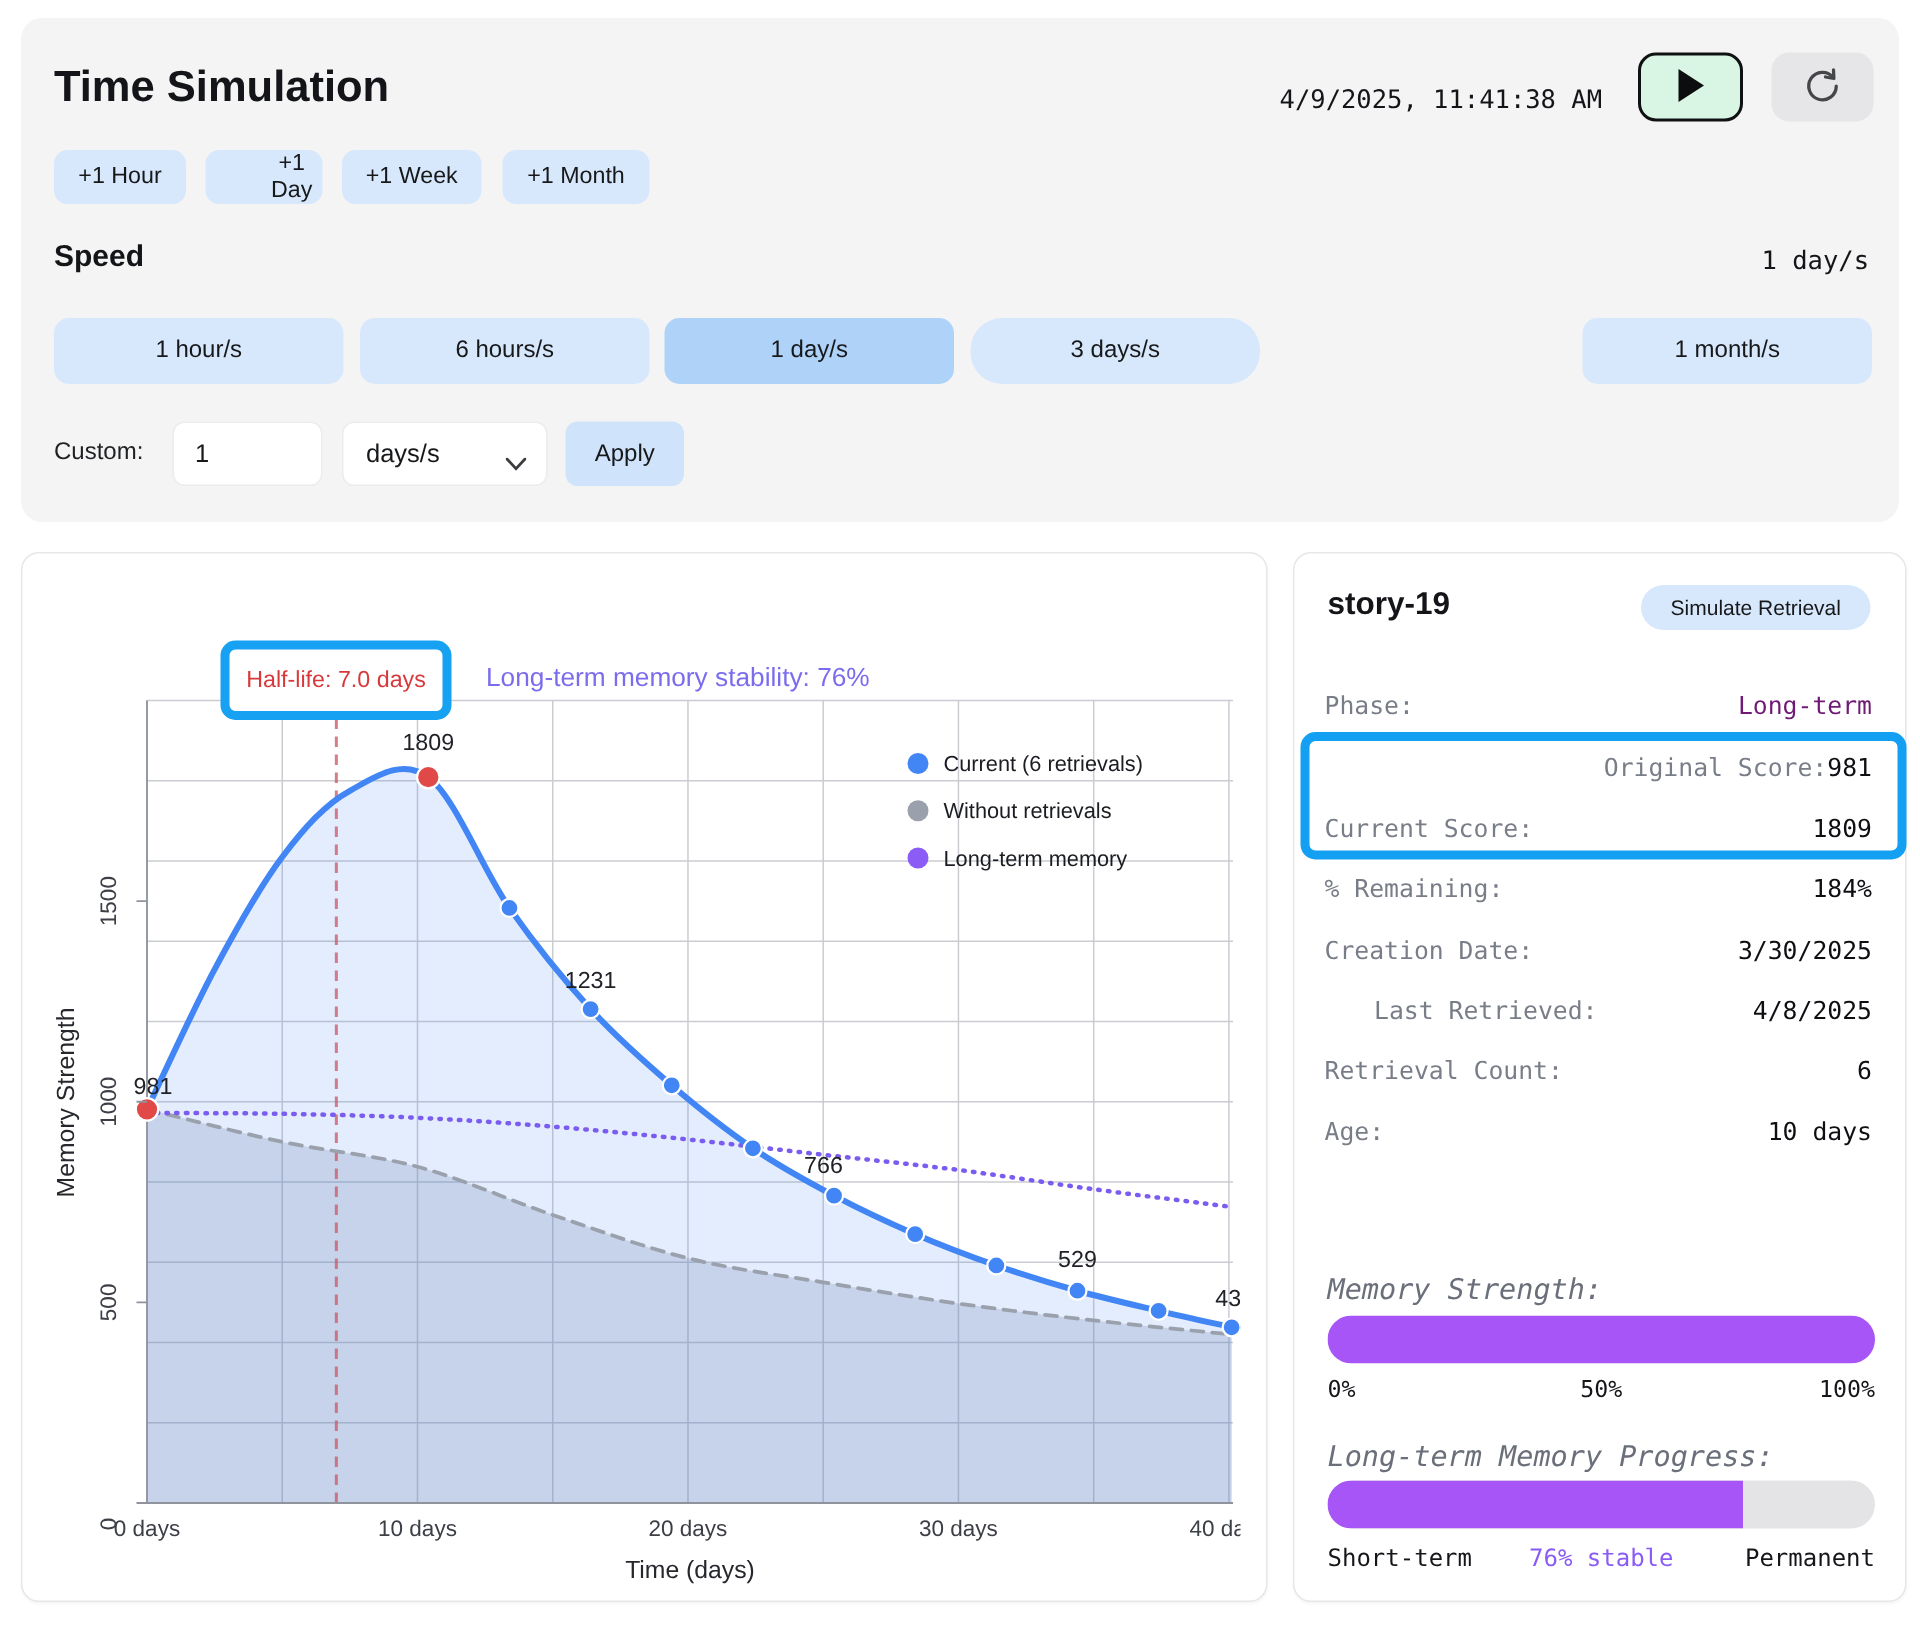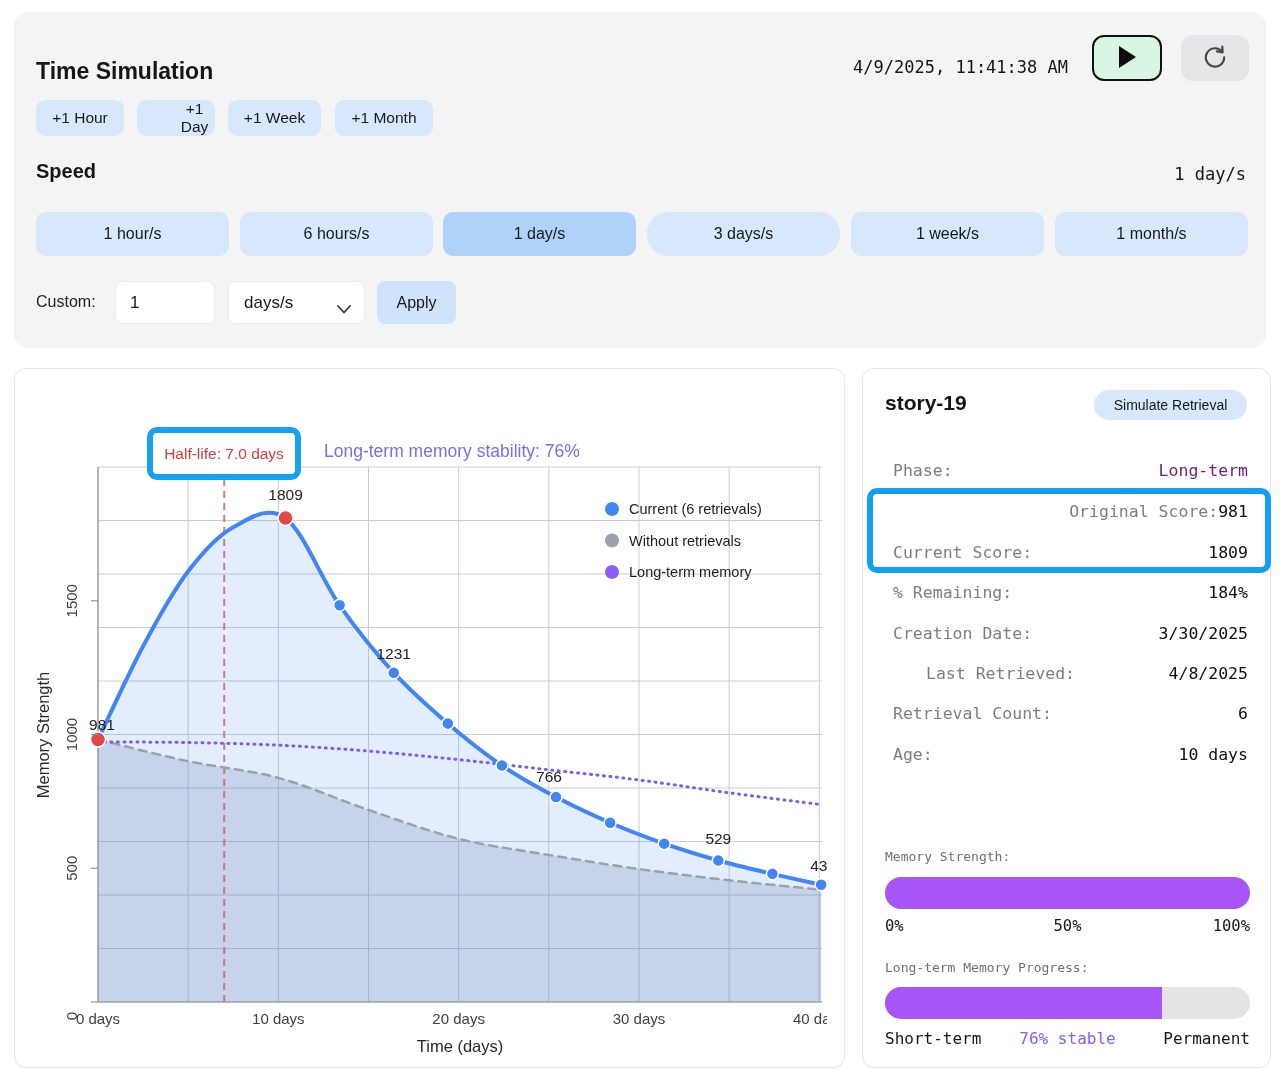--- a/index.html
+++ b/index.html
@@ -1,21 +1,21 @@
 <!DOCTYPE html>
 <html><head>
 <meta charset="utf-8">
 <style>
   * { margin:0; padding:0; box-sizing:border-box; }
   html,body { width:1280px; height:1083px; background:#ffffff; font-family:"Liberation Sans",sans-serif; position:relative; }
   .mono { font-family:"DejaVu Sans Mono",monospace; }
 
   
   .top-panel { position:absolute; left:14px; top:12px; width:1252px; height:336px; background:#f4f4f5; border-radius:14px; }
-  .ts-title { position:absolute; left:22px; top:30px; font-size:23px; font-weight:600; color:#141518;margin-top:16px; }
+  .ts-title { position:absolute; left:22px; top:30px; font-size:29px; font-weight:600; color:#141518; }
   .ts-datetime { position:absolute; right:198px; top:45px; font-size:17px; color:#141518; }
   .play-btn { position:absolute; left:1078px; top:23px; width:70px; height:46px; background:#d9f6e4; border:2.5px solid #101113; border-radius:12px; display:flex; align-items:center; justify-content:center; cursor:pointer; }
   .reset-btn { position:absolute; left:1167px; top:23px; width:68px; height:46px; background:#e6e6e8; border:none; border-radius:12px; display:flex; align-items:center; justify-content:center; cursor:pointer; }
   .skip-btn { position:absolute; top:88px; height:36px; background:#d8e8fc; border:none; border-radius:9px; font-size:15.5px; color:#17181a; font-family:"Liberation Sans",sans-serif; cursor:pointer; }
   .speed-heading { position:absolute; left:22px; top:148px; font-size:20px; font-weight:600; color:#141518; }
   .speed-display { position:absolute; right:20px; top:152px; font-size:17px; color:#141518; }
   .speed-btn { position:absolute; top:200px; width:193px; height:44px; background:#d8e8fc; border:none; border-radius:10px; font-size:16px; color:#17181a; font-family:"Liberation Sans",sans-serif; cursor:pointer; }
   .speed-btn.active { background:#aed2f8; }
   .custom-label { position:absolute; left:22px; top:281px; font-size:16px; color:#1f2023; }
   .custom-input { position:absolute; left:101px; top:269px; width:100px; height:43px; background:#ffffff; border:1px solid #ececef; border-radius:8px; font-size:17px; padding-left:14px; color:#17181a; font-family:"Liberation Sans",sans-serif; }
@@ -29,25 +29,25 @@
   .halflife-box { position:absolute; left:132px; top:58px; width:154px; height:53px; background:#ffffff; border:6px solid #16a1f3; border-radius:10px; display:flex; align-items:center; justify-content:center; z-index:5; }
   .halflife-text { font-size:15.5px; color:#d83a3c; }
   .stability-text { position:absolute; left:309px; top:72px; font-size:17.5px; color:#7b6cee; z-index:5; }
   #chart-svg { position:absolute; left:0; top:80px; }
 
   
   .detail-card { position:absolute; left:862px; top:368px; width:409px; height:700px; background:#ffffff; border:1px solid #e7e7ea; border-radius:12px; box-shadow:0 1px 2px rgba(0,0,0,0.04); }
   .detail-title { position:absolute; left:22px; top:22px; font-size:21px; font-weight:600; color:#141518; }
   .sim-retrieval-btn { position:absolute; right:23px; top:21px; width:153px; height:30px; background:#d8e8fc; border:none; border-radius:15px; font-size:14px; color:#17181a; font-family:"Liberation Sans",sans-serif; cursor:pointer; }
   .score-highlight { position:absolute; left:4px; top:119px; width:404px; height:85px; background:#ffffff; border:6px solid #14a0f2; border-radius:10px; z-index:1; }
-  .detail-row { position:absolute; left:30px; right:22px; height:40px; display:flex; justify-content:space-between; align-items:center; z-index:2; font-family:"DejaVu Sans Mono",monospace; font-size:16.5px; }
+  .detail-row { position:absolute; left:20px; right:22px; height:40px; display:flex; justify-content:space-between; align-items:center; z-index:2; font-family:"DejaVu Sans Mono",monospace; font-size:16.5px; }
   .detail-row .lbl { color:#787d87; }
   .detail-row .val { color:#0e0f12; }
   .detail-row .val.purple { color:#701a75; }
-  .section-label { position:absolute; left:22px; font-family:"DejaVu Sans Mono",monospace; font-size:13px; color:#6a6f79; }
+  .section-label { position:absolute; left:22px; font-family:"DejaVu Sans Mono",monospace; font-size:19px; color:#6a6f79;font-style:italic; }
   .bar { position:absolute; left:22px; width:365px; height:32px; border-radius:16px; background:#e4e4e6; overflow:hidden; }
   .bar .fill { height:100%; background:#a855f7; }
   .bar-scale { position:absolute; left:22px; width:365px; height:20px; font-family:"DejaVu Sans Mono",monospace; font-size:15.5px; color:#15161a; }
   .bar-scale .left { position:absolute; left:0; }
   .bar-scale .center { position:absolute; left:50%; transform:translateX(-50%); }
   .bar-scale .right { position:absolute; right:0; }
   .bar-scale .stable { color:#8a5cf5; }
 </style>
 </head>
 <body>
@@ -77,21 +77,20 @@
   <button class="skip-btn" style="left:214px;width:93px;">+1 Week</button>
   <button class="skip-btn" style="left:321px;width:98px;">+1 Month</button>
 
   <div class="speed-heading">Speed</div>
   <div class="speed-display mono">1 day/s</div>
 
   <button class="speed-btn" style="left:22px;">1 hour/s</button>
   <button class="speed-btn" style="left:226px;">6 hours/s</button>
   <button class="speed-btn active" style="left:429px;">1 day/s</button>
   <button class="speed-btn" style="left:633px;border-radius:21px;">3 days/s</button>
-  <button class="speed-btn" style="left:837px;">1 week/s</button>
   <button class="speed-btn" style="left:1041px;">1 month/s</button>
 
   <div class="custom-label">Custom:</div>
   <input class="custom-input" value="1" style="">
   <div class="custom-select">
     <span>days/s</span>
     <span class="chev">
       <svg width="14" height="9" viewBox="0 0 14 9">
           <polyline points="1,1 7,7.5 13,1" fill="none" stroke="#3b3c40" stroke-width="1.8" stroke-linecap="round"></polyline>
         </svg>

